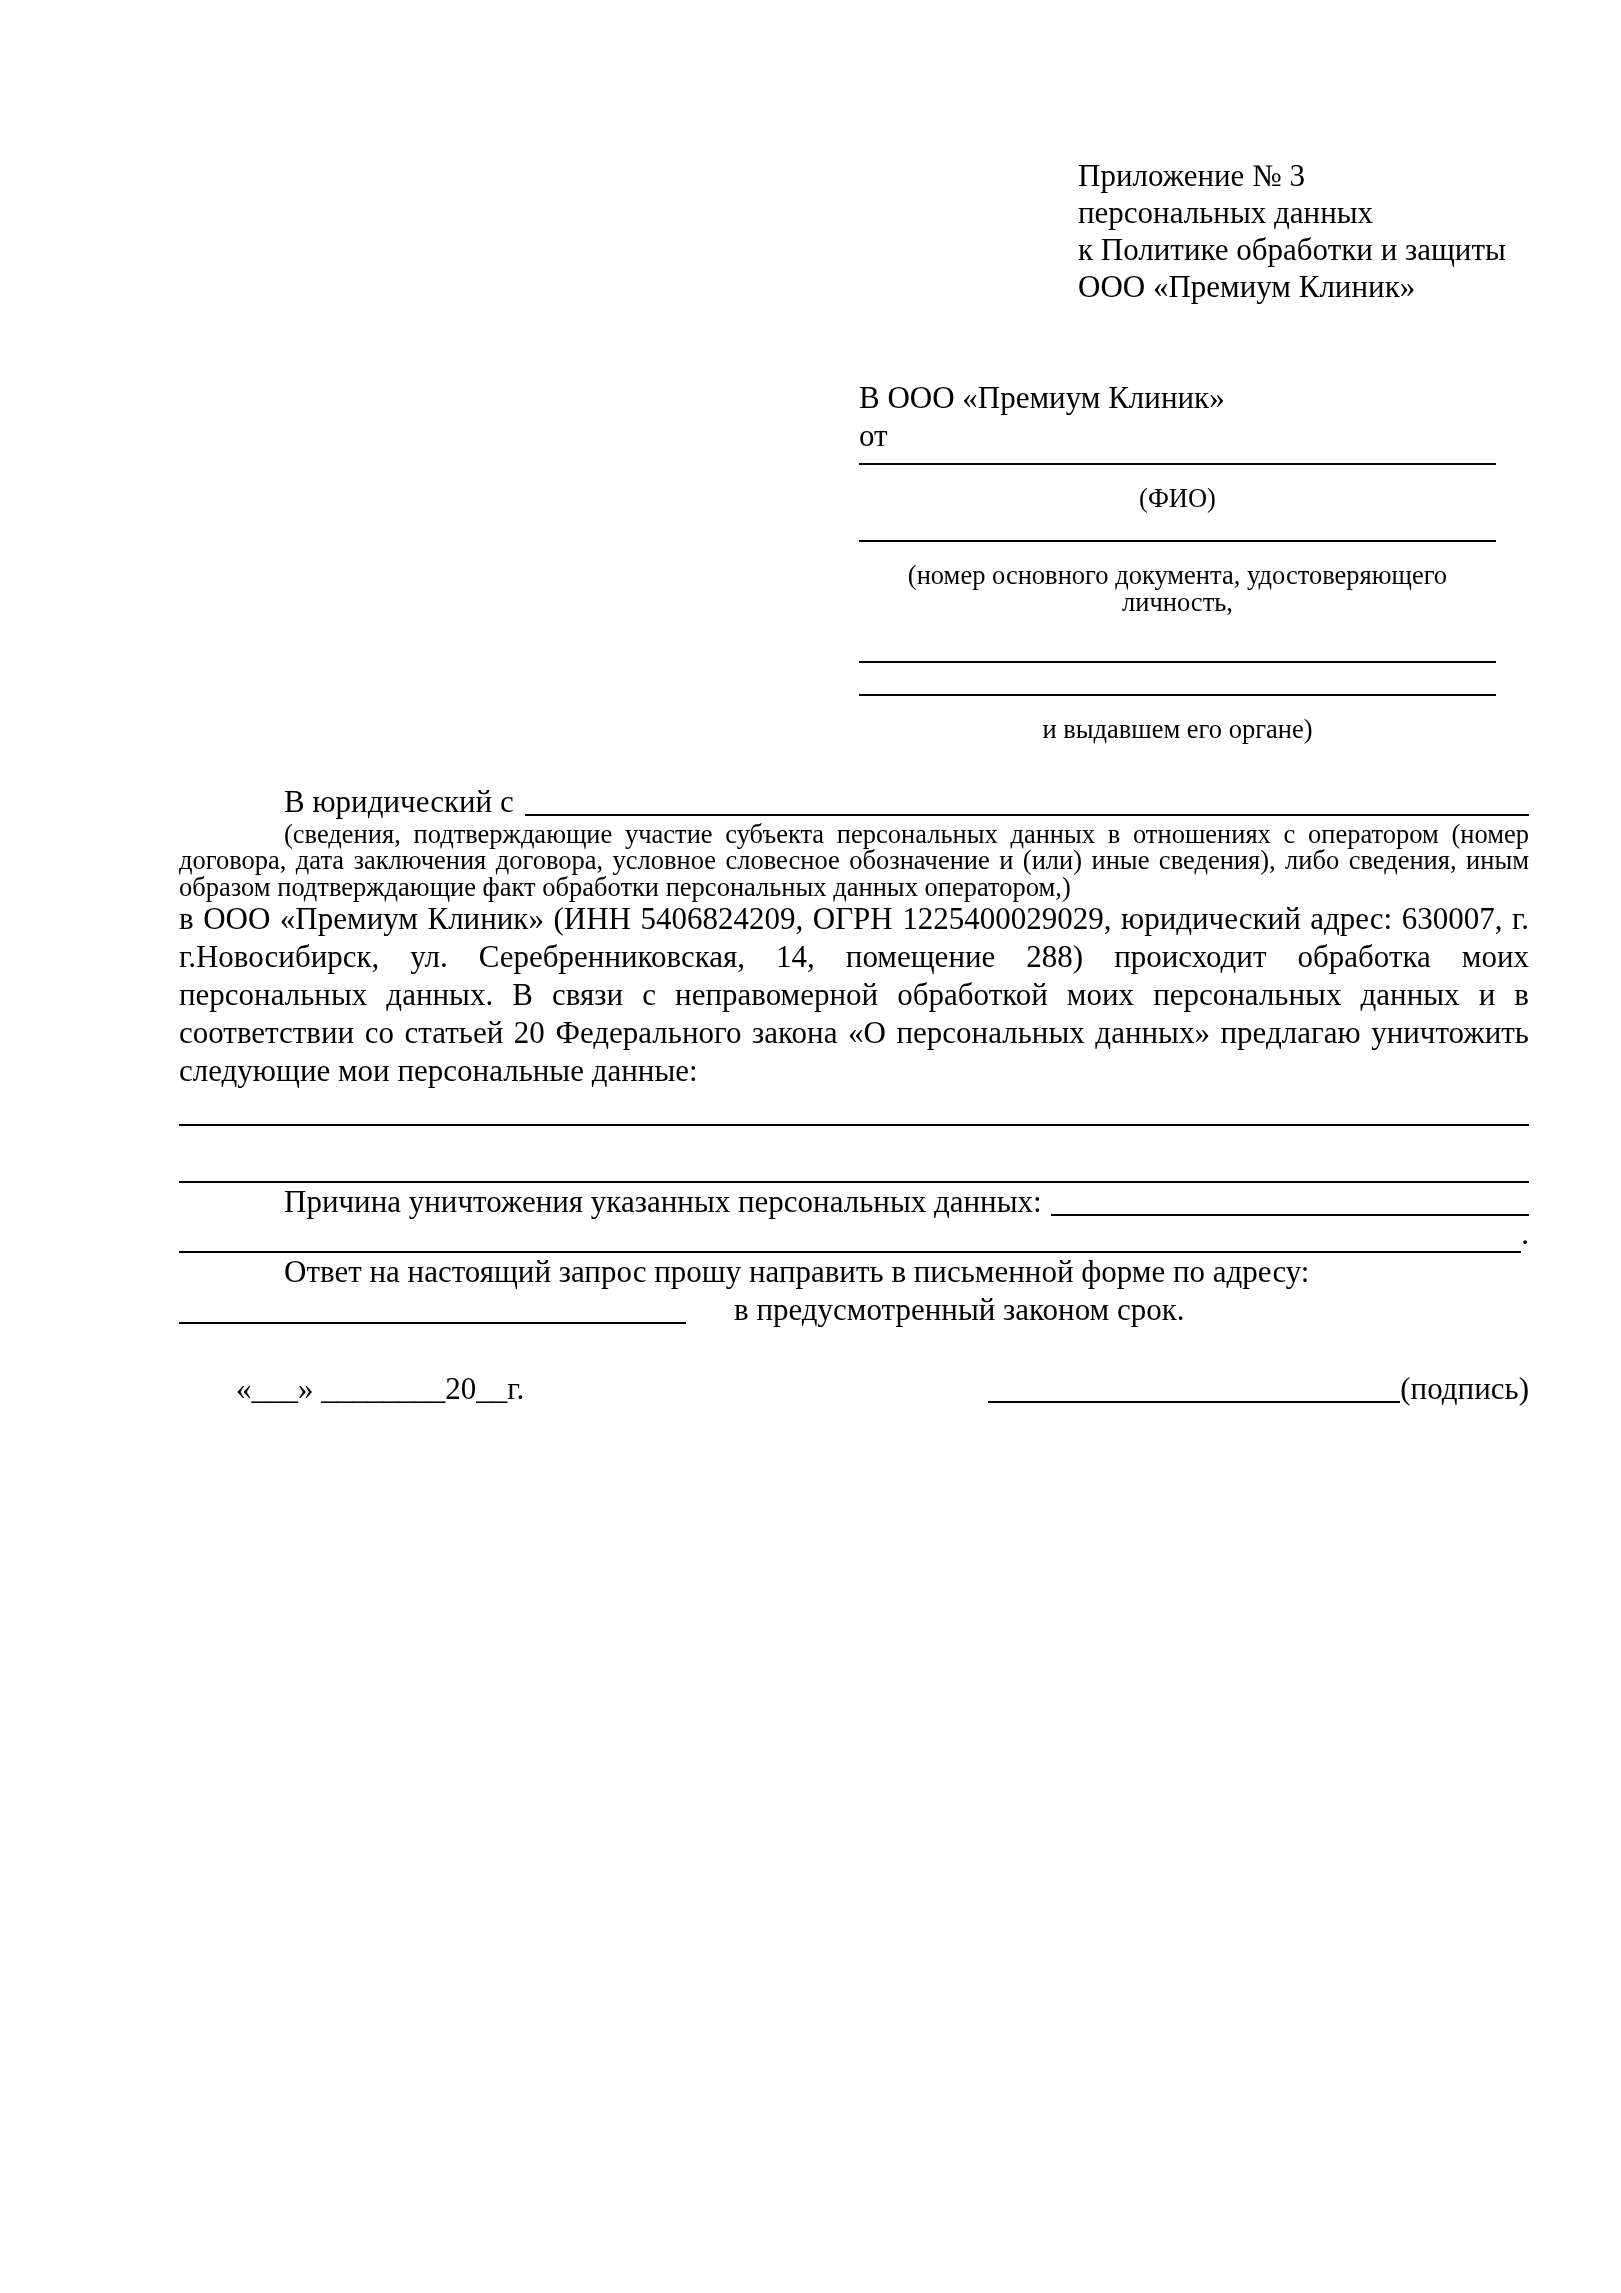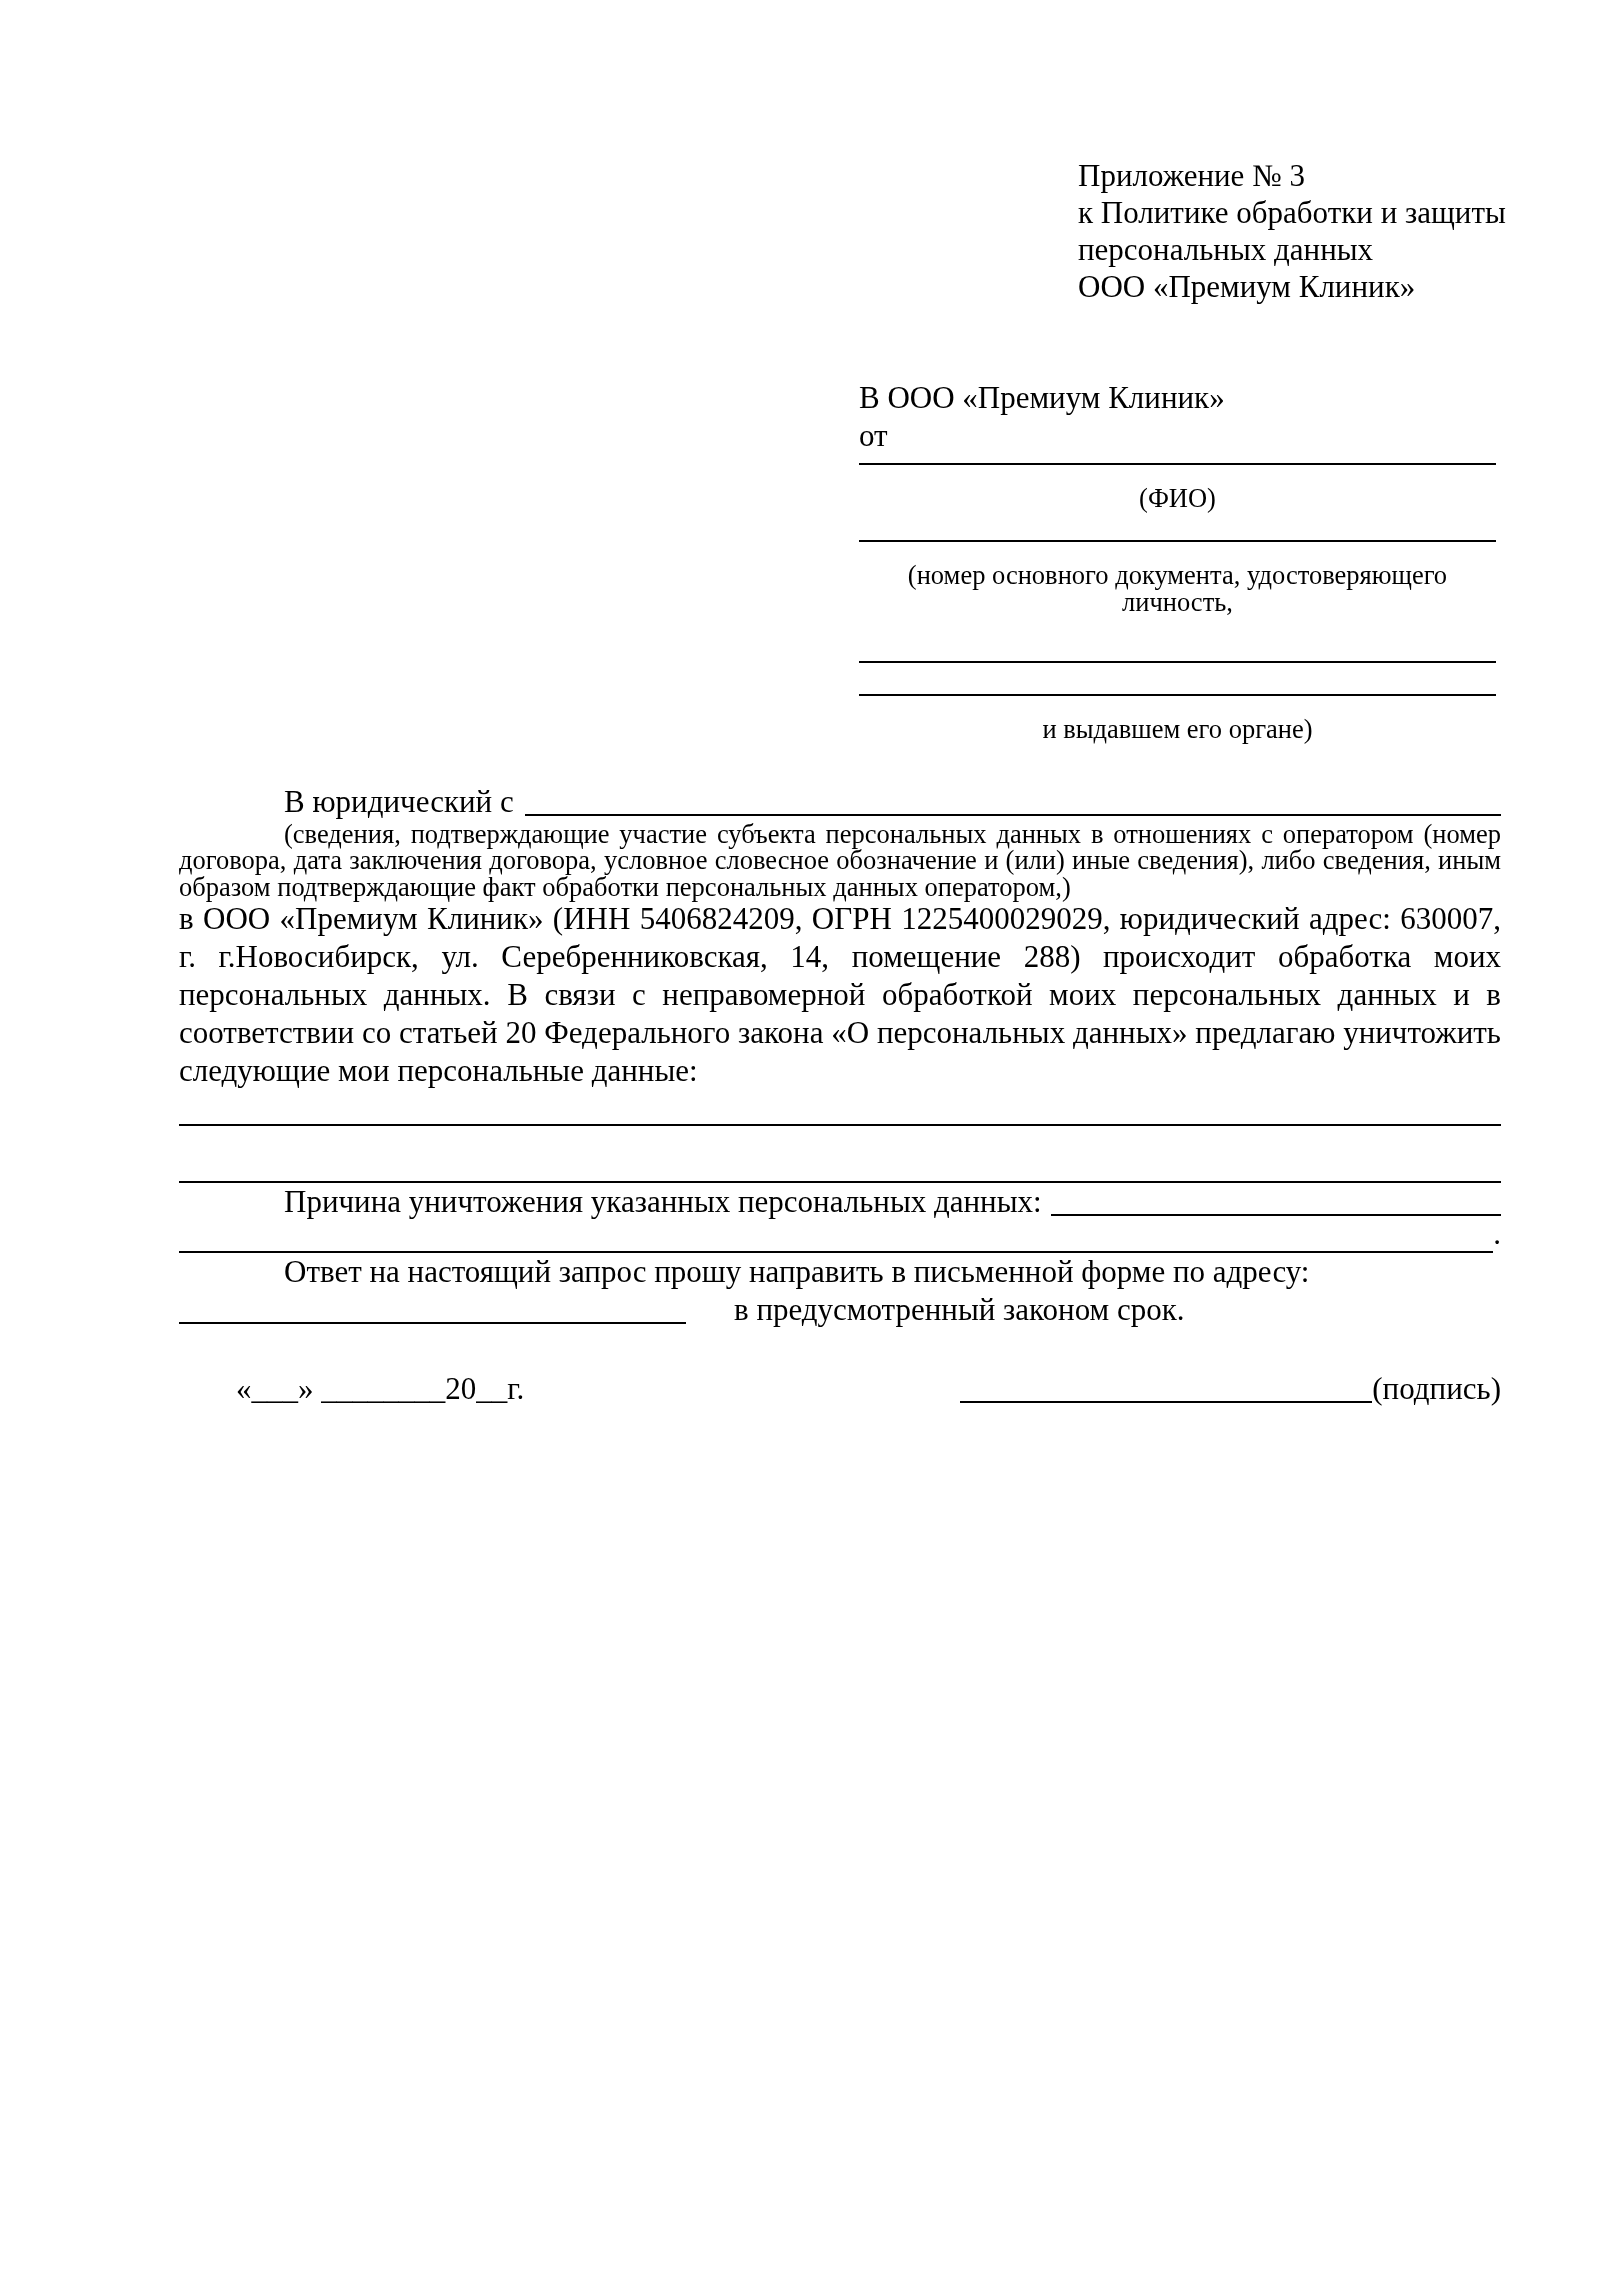--- a/index.html
+++ b/index.html
@@ -3,21 +3,21 @@
 <meta charset="utf-8">
 <style>
   html,body{margin:0;padding:0;background:#888;}
   .page{
     position:relative;
     width:1621px;height:2294px;
     background:#ffffff;color:#000;
     font-family:"Liberation Serif","DejaVu Serif",serif;
     font-size:31px;line-height:38px;
     box-sizing:border-box;
-    padding:157px 120px 0 179px;
+    padding:157px 92px 0 179px;
     overflow:hidden;
   }
   .header-note{margin-left:899px;line-height:37px;white-space:nowrap;}
   .doc-title{
     margin-top:106px;text-align:center;font-weight:bold;
     font-size:38px;line-height:47px;
   }
   .addressee{margin-top:74px;margin-left:680px;width:637px;}
   .addr-line{line-height:38px;}
   .uline{border-bottom:2.9px solid #000;}
@@ -45,22 +45,22 @@
   .sig-group .fill-fixed{width:412px;}
   .nowrap{white-space:nowrap;}
 </style>
 </head>
 <body>
 
 <div class="page">
 
   <div class="header-note">
     <div>Приложение № 3</div>
+    <div>персональных данных</div>
     <div>к Политике обработки и защиты</div>
-    <div>персональных данных</div>
     <div>ООО «Премиум Клиник»</div>
   </div>
 
 
   <div class="addressee">
     <div class="addr-line">В ООО «Премиум Клиник»</div>
     <div class="addr-line">от</div>
 
     <div class="uline f1"></div>
     <div class="small cap">(ФИО)</div>

